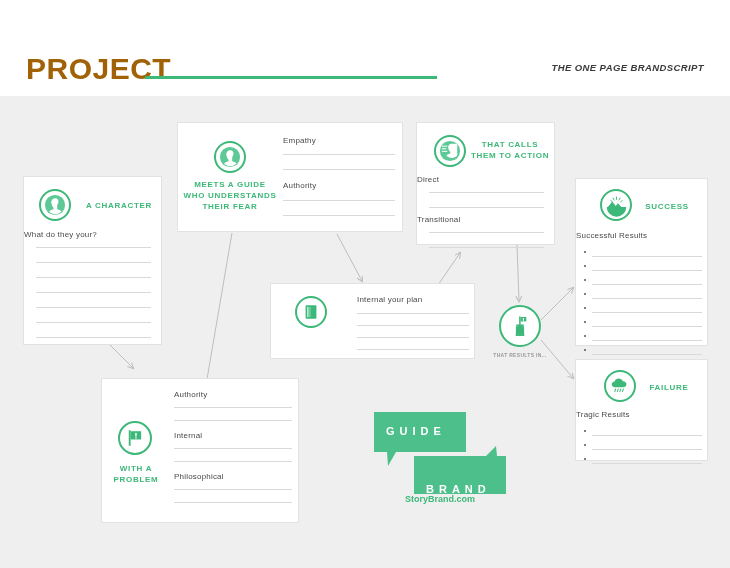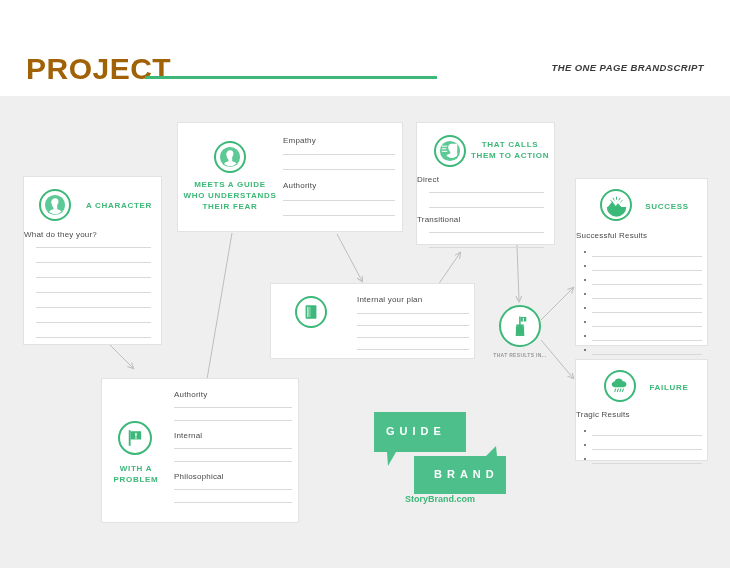--- a/index.html
+++ b/index.html
@@ -318,17 +318,17 @@
     </svg>
   </div>
   <div class="hub-label" style="left:482px;top:352px;">THAT RESULTS IN...</div>
 
   <div class="logo-wrap">
     <svg width="140" height="90" viewBox="0 0 140 90">
       <path d="M4 4 H96 V44 H26 L18 58 L17 44 H4 Z" fill="#4cbf8b"></path>
       <path d="M44 48 H116 L126 38 L127 48 H136 V86 H44 Z" fill="#4cbf8b"></path>
     </svg>
     <div class="bubble-text" style="left:16px;top:17px;">GUIDE</div>
-    <div class="bubble-text" style="left:56px;top:60px;margin-left:8px;">BRAND</div>
+    <div class="bubble-text" style="left:56px;top:75px;">BRAND</div>
   </div>
   <div class="logo-url">StoryBrand.com</div>
 
 </div>
 
 </body></html>

